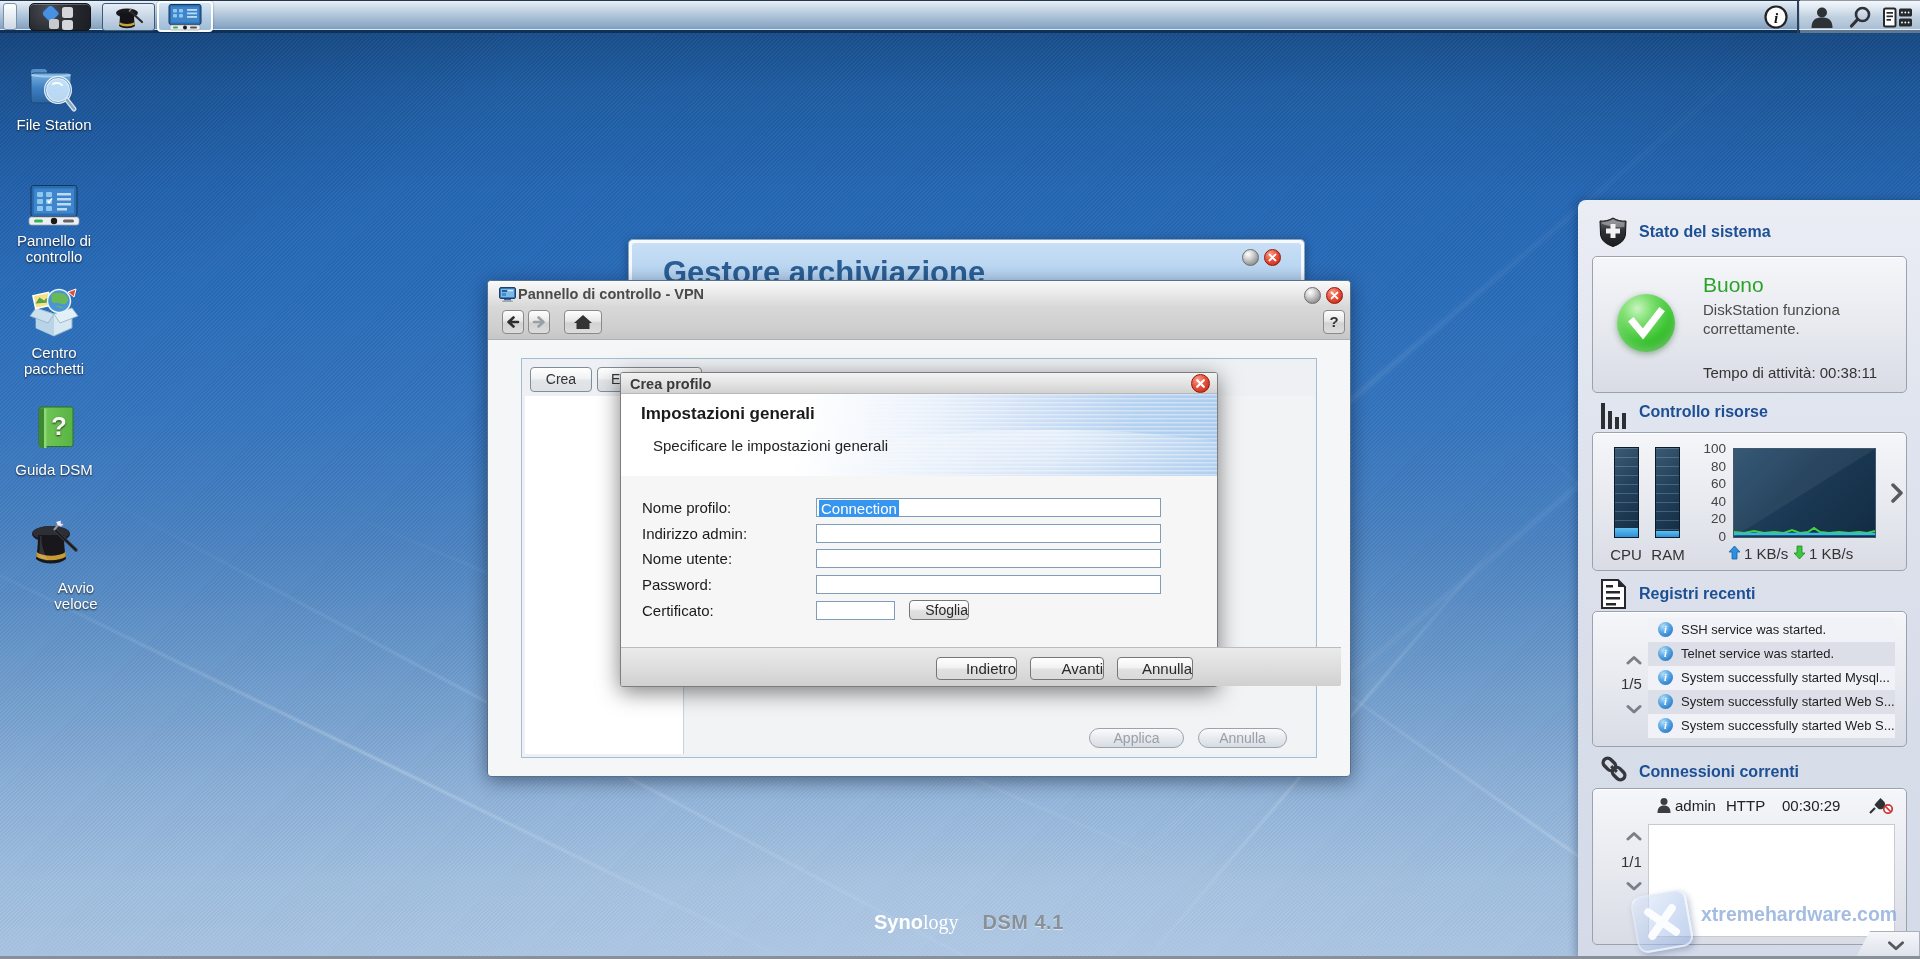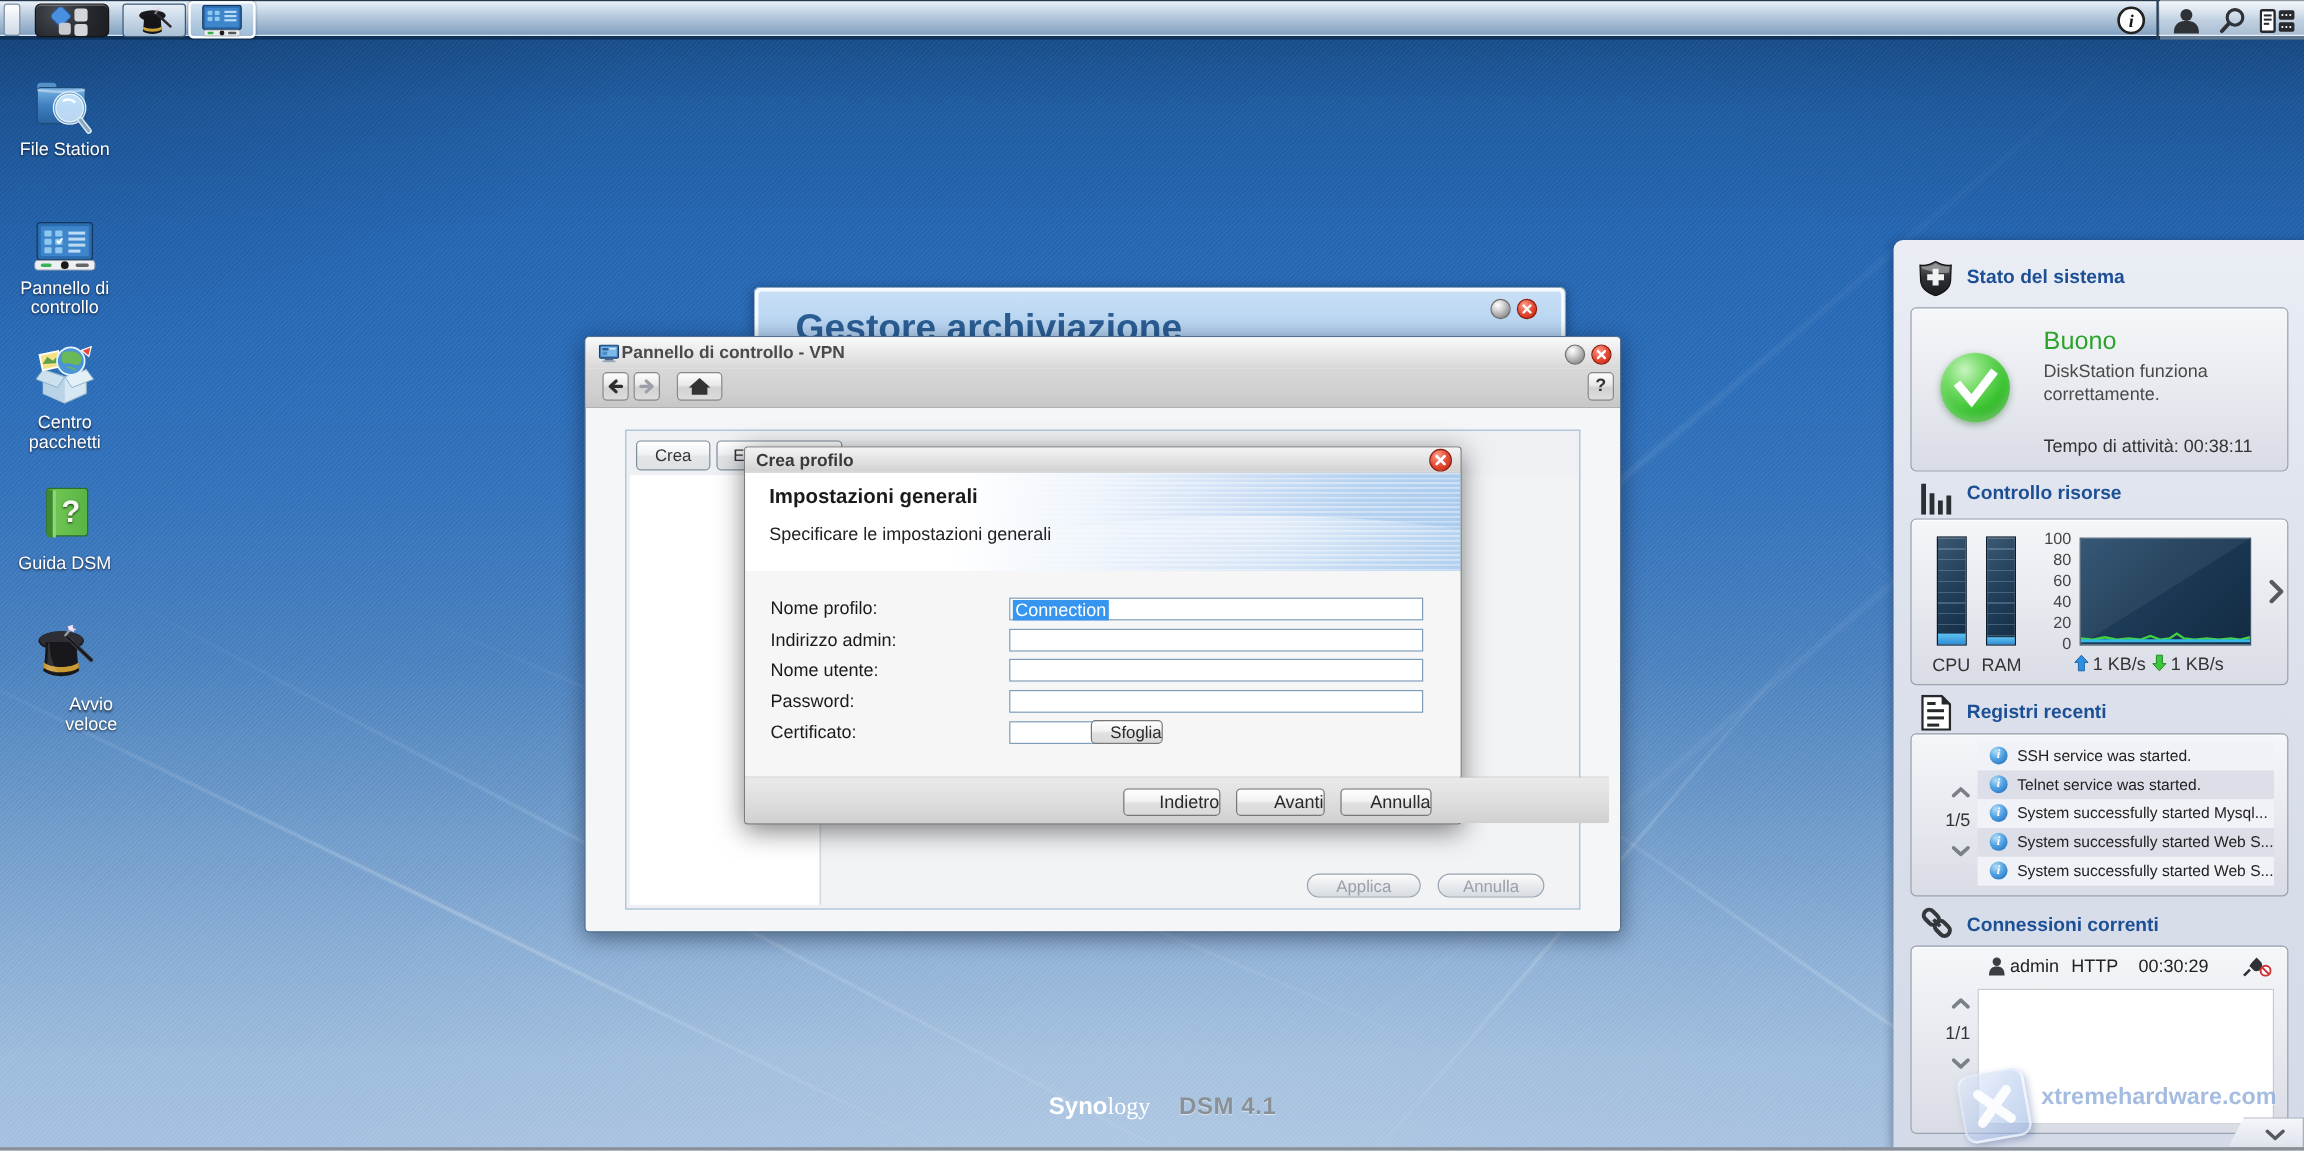--- a/index.html
+++ b/index.html
@@ -59,25 +59,25 @@
 #dlg { position:absolute; left:620px; top:372px; width:598px; height:315px; border:1px solid #7d7d7d; border-radius:3px; background:#f6f6f6; box-shadow:0 5px 22px rgba(0,0,0,0.5); }
 #dlg .tbar { position:absolute; left:0; top:0; width:596px; height:21px; border-radius:2px 2px 0 0; background:linear-gradient(180deg,#f3f3f3 0%,#e2e2e2 55%,#d2d2d2 100%); border-bottom:1px solid #b9b9b9; }
 #dlg .ttxt { position:absolute; left:9px; top:3px; font-size:14.5px; font-weight:bold; color:#3a3a3a; }
 #dlg .hdr { position:absolute; left:0; top:21px; width:596px; height:82px; overflow:hidden;
   background:linear-gradient(100deg,#ffffff 0%,#ffffff 30%,#eef4fc 48%,#cfe0f6 68%,#b4d1f0 85%,#aacbee 100%); }
 #dlg .hdr .stripes { position:absolute; left:0; top:0; width:100%; height:100%;
   background:repeating-linear-gradient(180deg, rgba(255,255,255,0.4) 0px, rgba(255,255,255,0.4) 1px, rgba(255,255,255,0) 2px, rgba(255,255,255,0) 4px);
   -webkit-mask-image:linear-gradient(90deg, rgba(0,0,0,0) 0%, rgba(0,0,0,0) 28%, #000 55%); mask-image:linear-gradient(90deg, rgba(0,0,0,0) 0%, rgba(0,0,0,0) 28%, #000 55%); }
 #dlg .hdr .wave { position:absolute; left:180px; top:36px; width:500px; height:90px; border-radius:50% 50% 0 0; background:radial-gradient(ellipse at 50% 0%, rgba(255,255,255,0.55) 0%, rgba(255,255,255,0.15) 45%, rgba(255,255,255,0) 70%); }
 #dlg .h1 { position:absolute; left:20px; top:10px; font-size:17px; font-weight:bold; color:#1a1a1a; }
-#dlg .h2 { position:absolute; left:20px; top:43px; font-size:15px; color:#222; }
+#dlg .h2 { position:absolute; left:32px; top:43px; font-size:15px; color:#222; }
 #dlg .body { position:absolute; left:0; top:103px; width:596px; height:171px; background:#f6f6f6; }
 #dlg .foot { position:absolute; left:0; top:274px; width:720px; height:39px; border-top:1px solid #bcbcbc; border-radius:0 0 2px 2px; background:linear-gradient(180deg,#eaeaea 0%,#dddddd 55%,#d0d0d0 100%); }
 .frow { position:absolute; left:21px; font-size:15px; color:#1a1a1a; }
-.finput { position:absolute; left:220px; width:345px; height:19px; border:1px solid #7f9db9; background:#fff; }
+.finput { position:absolute; left:195px; width:345px; height:19px; border:1px solid #7f9db9; background:#fff; }
 .dbtn { position:absolute; top:9px; height:23px; border:1px solid #777; border-radius:4px; background:linear-gradient(180deg,#ffffff 0%,#f2f2f2 45%,#e0e0e0 55%,#dadada 100%); font-size:15px; color:#2a2a2a; text-align:right; line-height:21px; }
 
 #sidebar { position:absolute; left:1578px; top:200px; width:390px; height:759px; border-radius:8px 0 0 0; background:linear-gradient(180deg,#eaedf4 0%,#e0e4ee 30%,#d9deea 60%,#d4dae8 100%); box-shadow:-2px 0 8px rgba(0,20,50,0.3); }
 .shead { position:absolute; font-size:16px; font-weight:bold; color:#1c4f94; }
 .scard { position:absolute; left:14px; width:315px; border:1px solid #9aa2af; border-radius:5px; background:linear-gradient(180deg,#f5f6f9 0%,#e8eaf0 50%,#d9dce5 100%); box-shadow:inset 0 1px 0 #fff; }
 .logrow { position:absolute; left:55px; width:247px; height:24px; font-size:13px; color:#222; line-height:24px; white-space:nowrap; overflow:hidden; }
 .lr-a { background:#f1f2f7; }
 .lr-b { background:#dcdfe8; }
 .chevsvg { position:absolute; width:16px; height:10px; }
 .gauge { position:absolute; top:14px; width:25px; height:91px; border:1px solid #0c1b2a; background:linear-gradient(135deg,#3d5a74 0%,#24415c 45%,#132c44 100%); background-image:repeating-linear-gradient(180deg, rgba(180,210,235,0.25) 0px, rgba(180,210,235,0.25) 1px, rgba(0,0,0,0) 1px, rgba(0,0,0,0) 9px), linear-gradient(135deg,#3d5a74 0%,#24415c 45%,#132c44 100%); }

